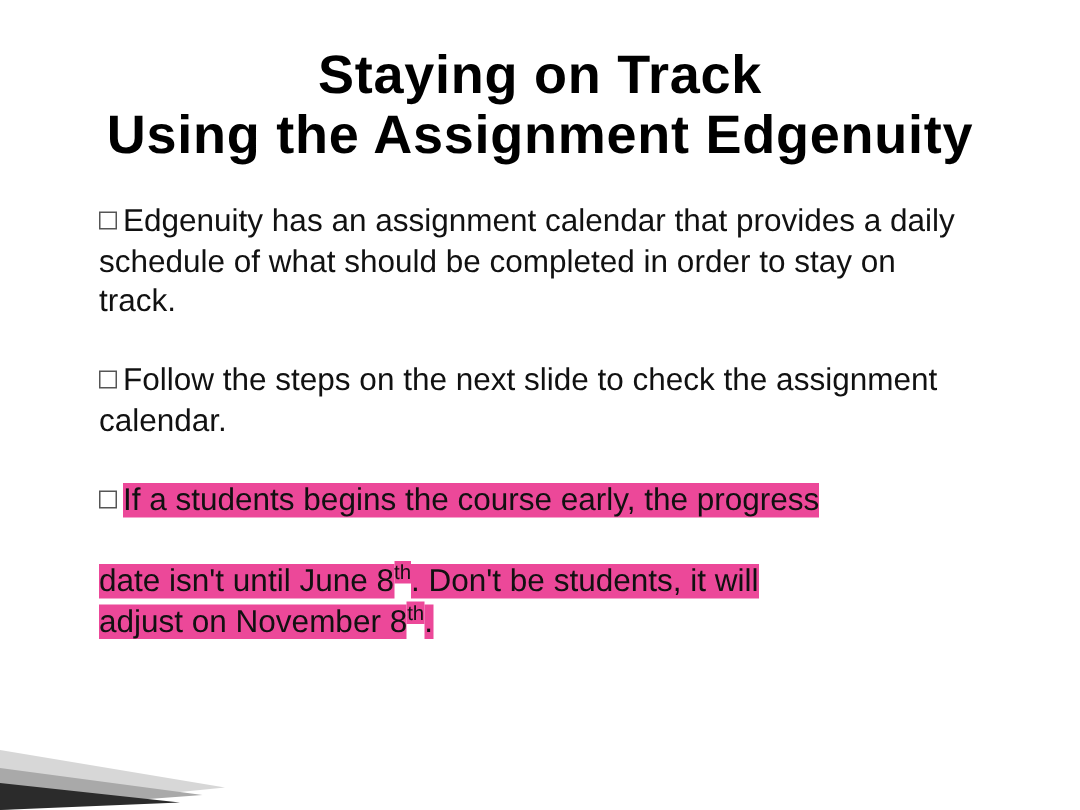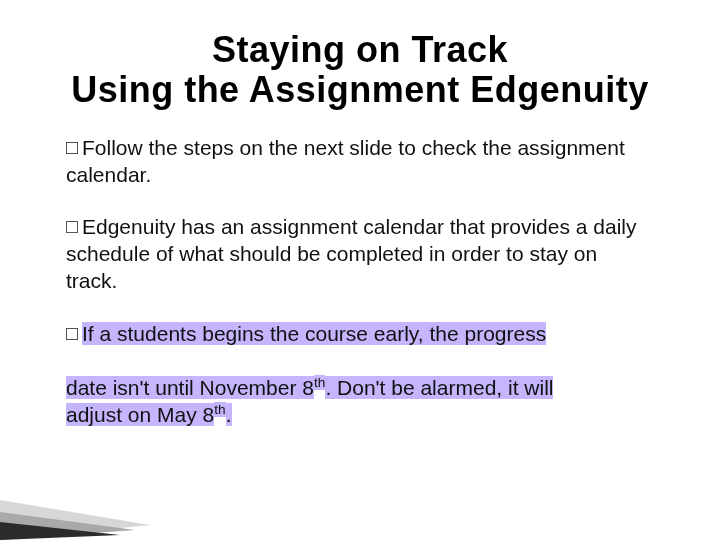--- a/index.html
+++ b/index.html
@@ -34,21 +34,21 @@
   .bullet .box {
     display: inline-block;
     width: 12px;
     height: 12px;
     border: 1.5px solid #555;
     margin-right: 4px;
     vertical-align: baseline;
     position: relative;
     top: -1px;
   }
-  .hl { background: #c4b5fd; }
+  .hl { background: #ec4899; }
   .sup { font-size: 0.65em; vertical-align: super; line-height: 0; }
   .accent {
     position: absolute;
     left: 0;
     bottom: 0;
     width: 200px;
     height: 80px;
     overflow: hidden;
     pointer-events: none;
   }
@@ -60,32 +60,32 @@
 <div class="slide">
 
   <h1 class="title">
     <span>Staying on Track</span><br>
     <span>Using the Assignment Edgenuity</span>
   </h1>
 
   <div class="bullets">
 
     <p class="bullet">
-      <span class="box"></span><span>Follow the steps on the next slide to check the assignment calendar.</span>
+      <span class="box"></span><span>Edgenuity has an assignment calendar that provides a daily schedule of what should be completed in order to stay on track.</span>
     </p>
 
     <p class="bullet">
-      <span class="box"></span><span>Edgenuity has an assignment calendar that provides a daily schedule of what should be completed in order to stay on track.</span>
+      <span class="box"></span><span>Follow the steps on the next slide to check the assignment calendar.</span>
     </p>
 
     <p class="bullet">
       <span class="box"></span><span class="hl">If a students begins the course early, the progress</span><br>
       <br>
-      <span class="hl">date isn't until November 8</span><span class="hl sup">th</span><span class="hl">.  Don't be alarmed, it will</span><br>
-      <span class="hl">adjust on May 8</span><span class="hl sup">th</span><span class="hl">.</span>
+      <span class="hl">date isn't until June 8</span><span class="hl sup">th</span><span class="hl">.  Don't be students, it will</span><br>
+      <span class="hl">adjust on November 8</span><span class="hl sup">th</span><span class="hl">.</span>
     </p>
 
   </div>
 
   <div class="accent">
     <svg width="200" height="80" viewBox="0 0 200 80">
       <polygon points="0,40 150,65 0,80" fill="#d7d7d7"></polygon>
       <polygon points="0,52 135,70 0,80" fill="#a9a9a9"></polygon>
       <polygon points="0,62 120,75 0,80" fill="#2b2b2b"></polygon>
     </svg>

